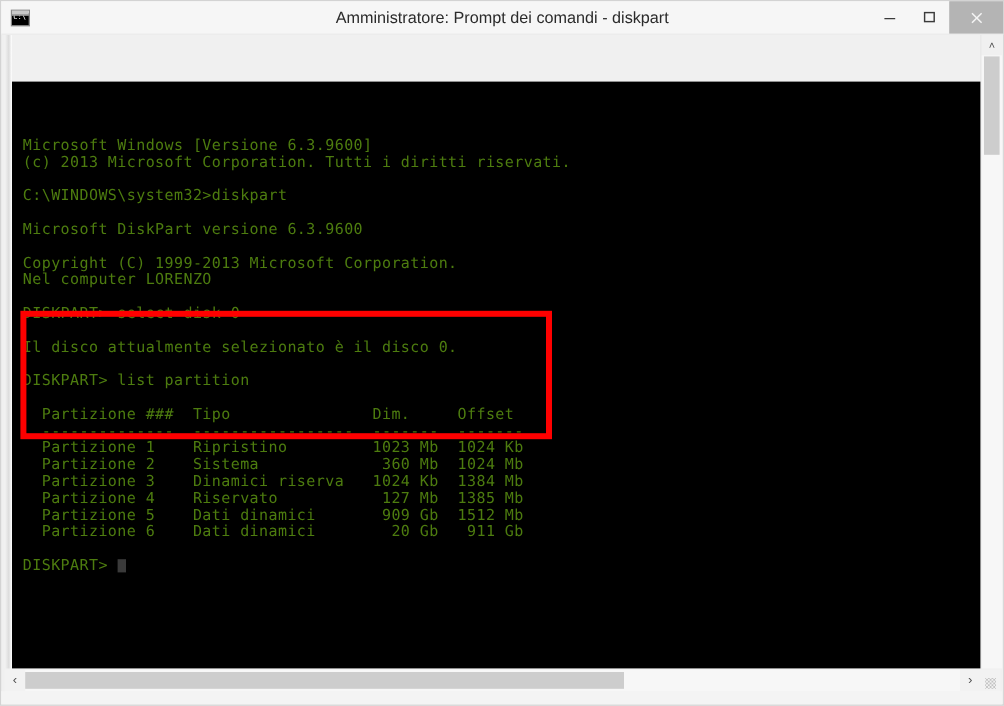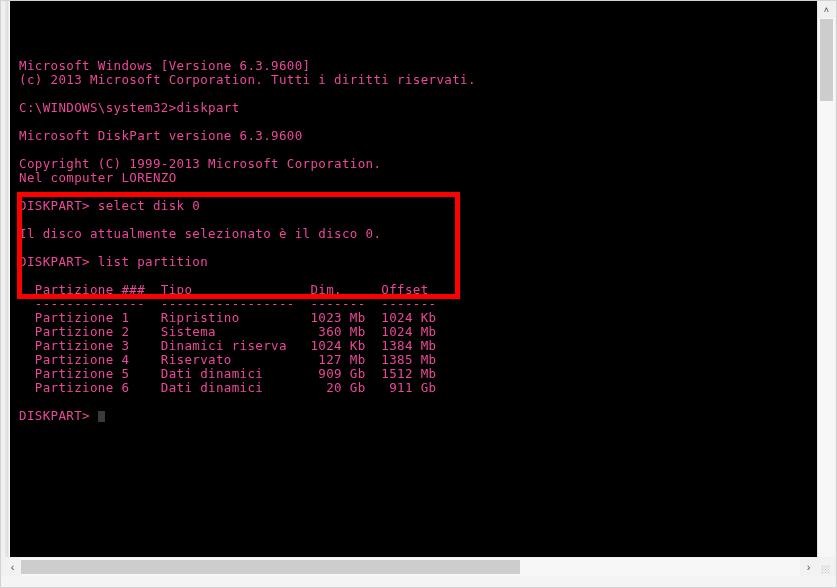--- a/index.html
+++ b/index.html
@@ -125,25 +125,26 @@
     background: linear-gradient(to right, #f3f3f3 0%, #dcdcdc 55%, #ffffff 100%);
   }
   .console {
     position: relative;
     flex: 1;
     background: #000000;
     overflow: hidden;
     font-family: "DejaVu Sans Mono", "Liberation Mono", monospace;
     font-size: 12.5px;
     line-height: 14px;
-    color: #ec4899;
-    padding: 16px 0 0 9px;
+    color: #4d7c0f;
+    padding: 4px 0 0 9px;
     box-sizing: border-box;
     white-space: pre;
     letter-spacing: 0.35px;
+    margin-top: 39px;
   }
   .console-line {
     height: 14px;
     white-space: pre;
   }
   .console-line.blank { color: transparent; }
 
   .cursor {
     display: inline-block;
     width: 7px;
@@ -247,20 +248,46 @@
   .bottom-pad {
     height: 11px;
     background: #f4f4f4;
   }
 </style>
 </head>
 <body>
 
 <div class="window">
 
+  <div class="titlebar">
+    <div class="title-icon">
+      <div class="cmd-icon">
+        <div class="cmd-icon-text">C:\</div>
+      </div>
+    </div>
+    <div class="title-text">Amministratore: Prompt dei comandi - diskpart</div>
+    <div class="win-buttons">
+      <div class="win-btn">
+        <svg width="11" height="11" viewBox="0 0 11 11">
+            <line x1="1" y1="6.5" x2="10" y2="6.5" stroke="#3b3b3b" stroke-width="1.2"></line>
+          </svg>
+      </div>
+      <div class="win-btn">
+        <svg width="11" height="11" viewBox="0 0 11 11">
+            <rect x="1.5" y="1.5" width="8" height="7.5" fill="none" stroke="#3b3b3b" stroke-width="1.2"></rect>
+          </svg>
+      </div>
+      <div class="win-btn win-btn-close">
+        <svg width="12" height="12" viewBox="0 0 12 12">
+            <line x1="2" y1="2" x2="10" y2="10" stroke-width="1.3"></line>
+            <line x1="10" y1="2" x2="2" y2="10" stroke-width="1.3"></line>
+          </svg>
+      </div>
+    </div>
+  </div>
 
   <div class="console-outer">
     <div class="console-row">
       <div class="console-left-edge"></div>
 
       <div class="console" id="console">
         <div class="annotation-box"></div>
       <div class="console-line">Microsoft Windows [Versione 6.3.9600]</div><div class="console-line">(c) 2013 Microsoft Corporation. Tutti i diritti riservati.</div><div class="console-line blank">&nbsp;</div><div class="console-line">C:\WINDOWS\system32&gt;diskpart</div><div class="console-line blank">&nbsp;</div><div class="console-line">Microsoft DiskPart versione 6.3.9600</div><div class="console-line blank">&nbsp;</div><div class="console-line">Copyright (C) 1999-2013 Microsoft Corporation.</div><div class="console-line">Nel computer LORENZO</div><div class="console-line blank">&nbsp;</div><div class="console-line">DISKPART&gt; select disk 0</div><div class="console-line blank">&nbsp;</div><div class="console-line">Il disco attualmente selezionato è il disco 0.</div><div class="console-line blank">&nbsp;</div><div class="console-line">DISKPART&gt; list partition</div><div class="console-line blank">&nbsp;</div><div class="console-line">  Partizione ###  Tipo               Dim.     Offset</div><div class="console-line">  --------------  -----------------  -------  -------</div><div class="console-line">  Partizione 1    Ripristino         1023 Mb  1024 Kb</div><div class="console-line">  Partizione 2    Sistema             360 Mb  1024 Mb</div><div class="console-line">  Partizione 3    Dinamici riserva   1024 Kb  1384 Mb</div><div class="console-line">  Partizione 4    Riservato           127 Mb  1385 Mb</div><div class="console-line">  Partizione 5    Dati dinamici       909 Gb  1512 Mb</div><div class="console-line">  Partizione 6    Dati dinamici        20 Gb   911 Gb</div><div class="console-line blank">&nbsp;</div><div class="console-line">DISKPART&gt; <span class="cursor"></span></div></div>
 
       <div class="vscroll">

